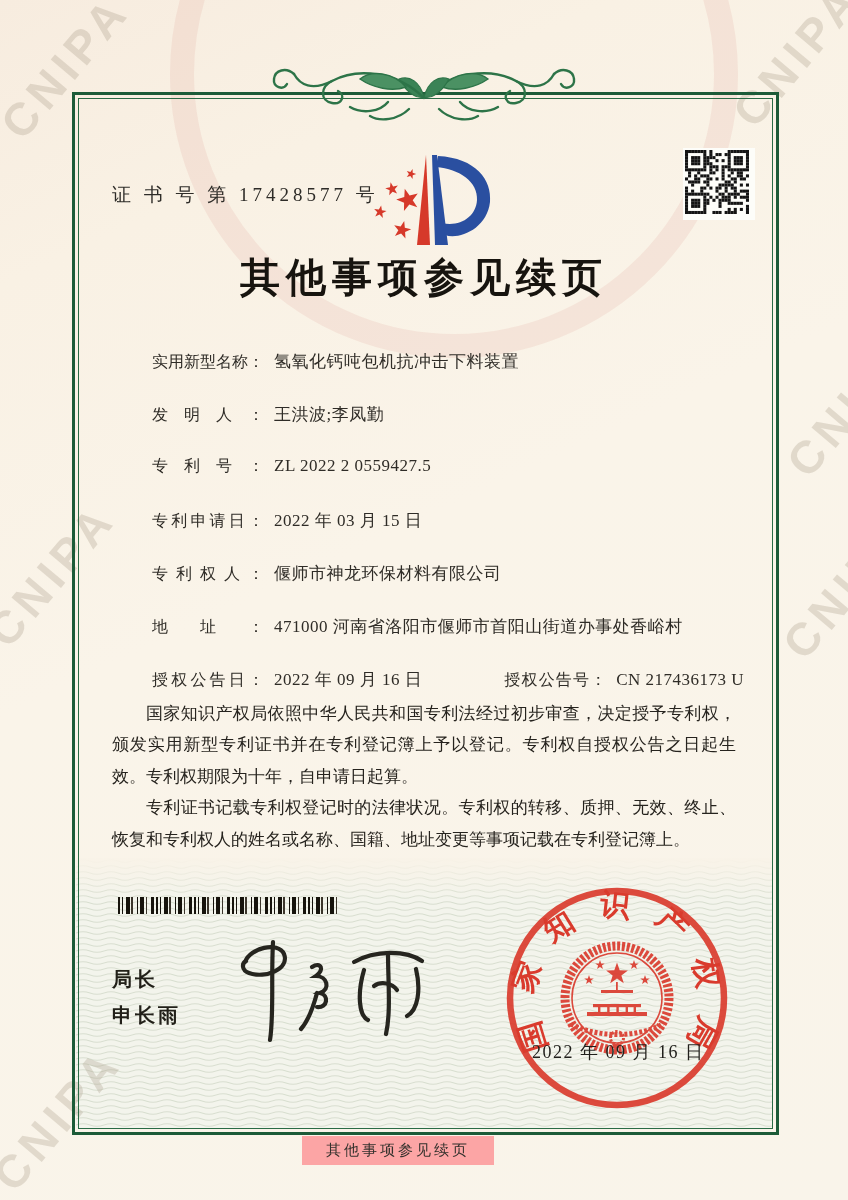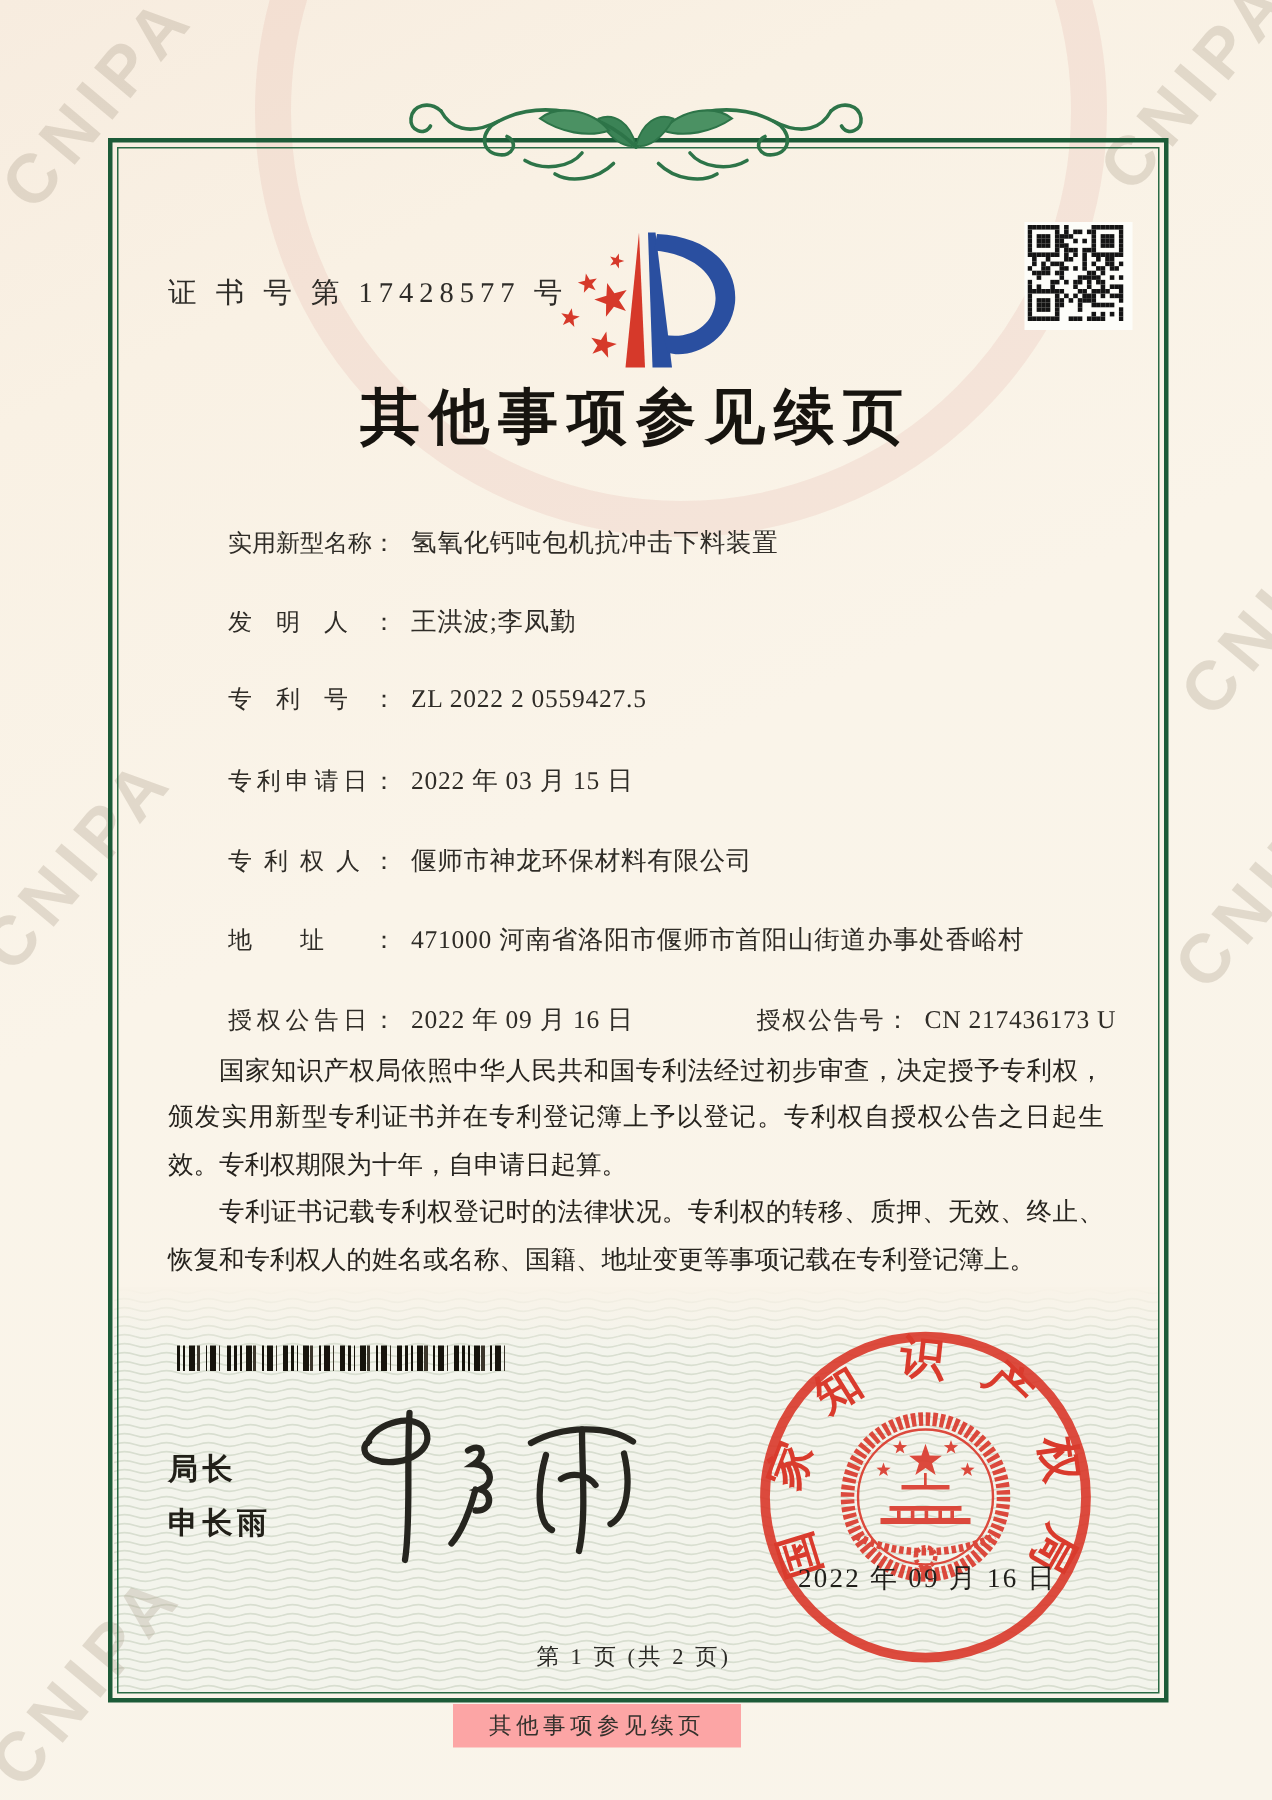--- a/index.html
+++ b/index.html
@@ -440,15 +440,14 @@
         <rect x="-1" y="-16" width="1.8" height="8"></rect>
         <rect x="-4" y="46" width="8" height="4"></rect>
       </g>
       <path d="M-46,26 C-20,40 20,40 46,26" fill="none" stroke="#d93426" stroke-width="5" stroke-dasharray="3 2"></path>
       <circle cy="40" r="6.5" fill="none" stroke="#d93426" stroke-width="3" stroke-dasharray="2.4 1.6"></circle>
     </g>
   </svg>
 
   <div class="seal-date">2022 年 09 月 16 日</div>
 
-  <div class="page-info">第 1 页 (共 2 页)</div>
   <div class="cont-note">其他事项参见续页</div>
 </div>
 
 </body></html>

